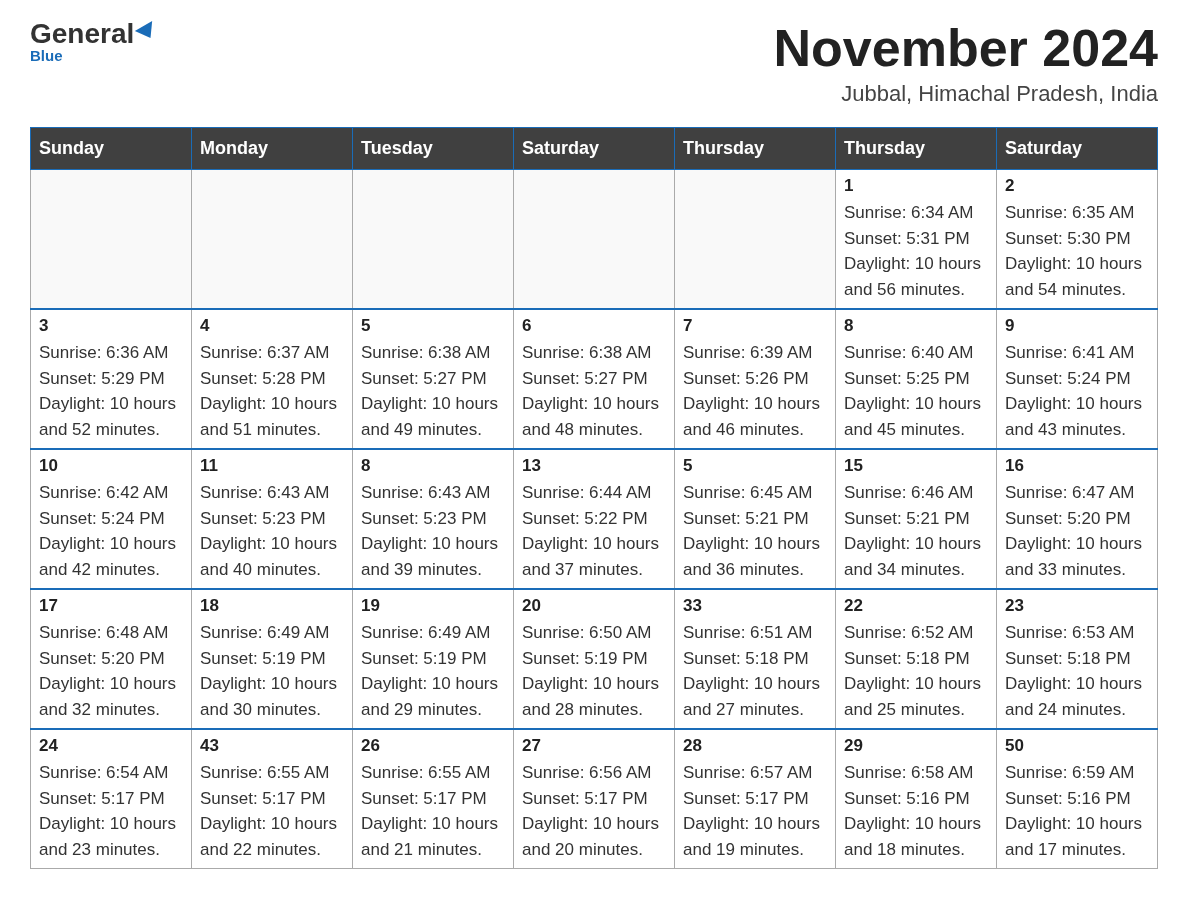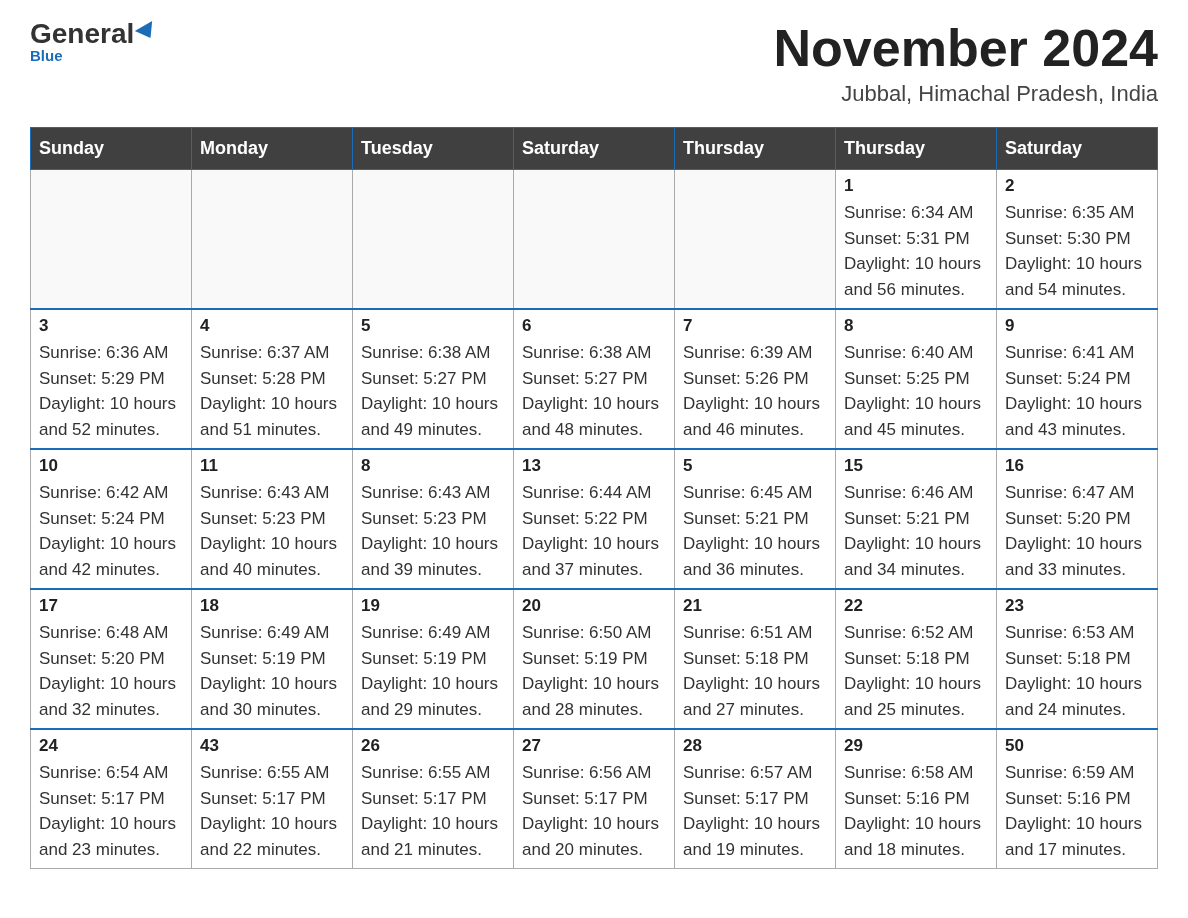--- a/index.html
+++ b/index.html
@@ -216,21 +216,21 @@
       </td>
         <td>
         <span class="day-number">19</span>
         <span class="day-info">Sunrise: 6:49 AM<br>Sunset: 5:19 PM<br>Daylight: 10 hours and 29 minutes.</span>
       </td>
         <td>
         <span class="day-number">20</span>
         <span class="day-info">Sunrise: 6:50 AM<br>Sunset: 5:19 PM<br>Daylight: 10 hours and 28 minutes.</span>
       </td>
         <td>
-        <span class="day-number">21</span>
+        <span class="day-number">33</span>
         <span class="day-info">Sunrise: 6:51 AM<br>Sunset: 5:18 PM<br>Daylight: 10 hours and 27 minutes.</span>
       </td>
         <td>
         <span class="day-number">22</span>
         <span class="day-info">Sunrise: 6:52 AM<br>Sunset: 5:18 PM<br>Daylight: 10 hours and 25 minutes.</span>
       </td>
         <td>
         <span class="day-number">23</span>
         <span class="day-info">Sunrise: 6:53 AM<br>Sunset: 5:18 PM<br>Daylight: 10 hours and 24 minutes.</span>
       </td>

